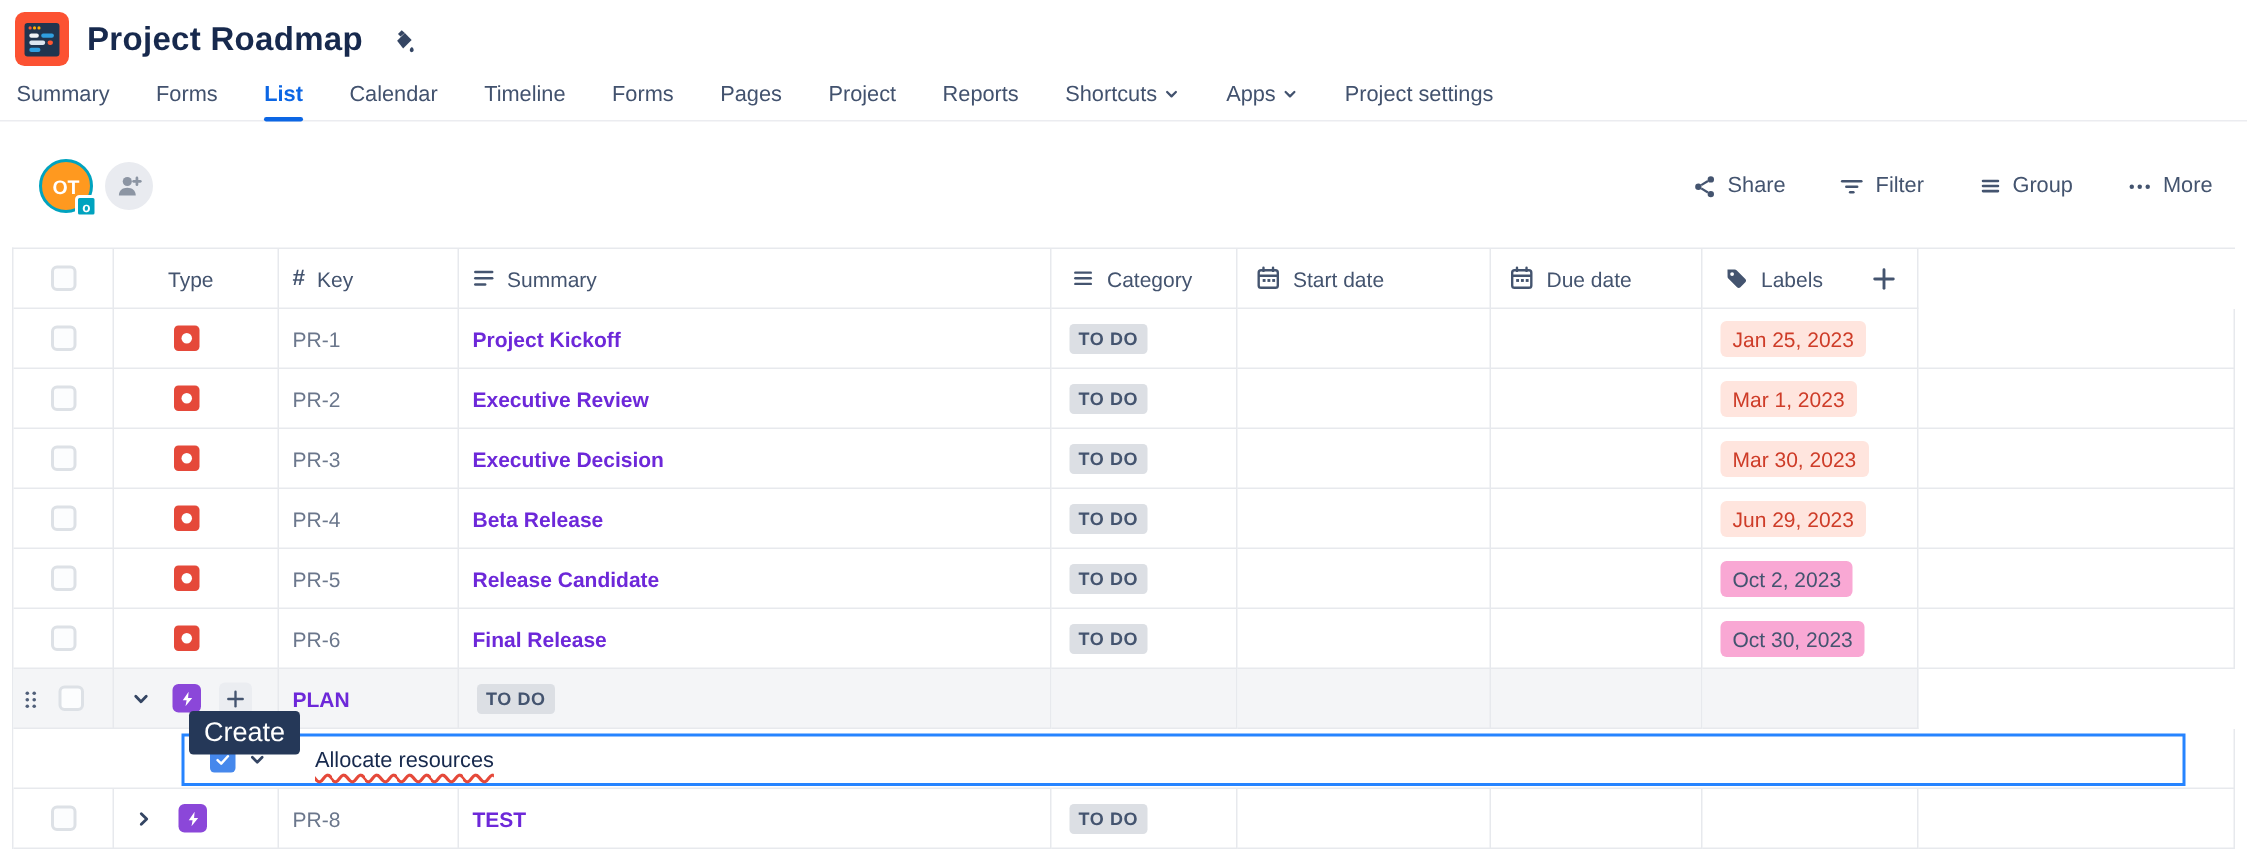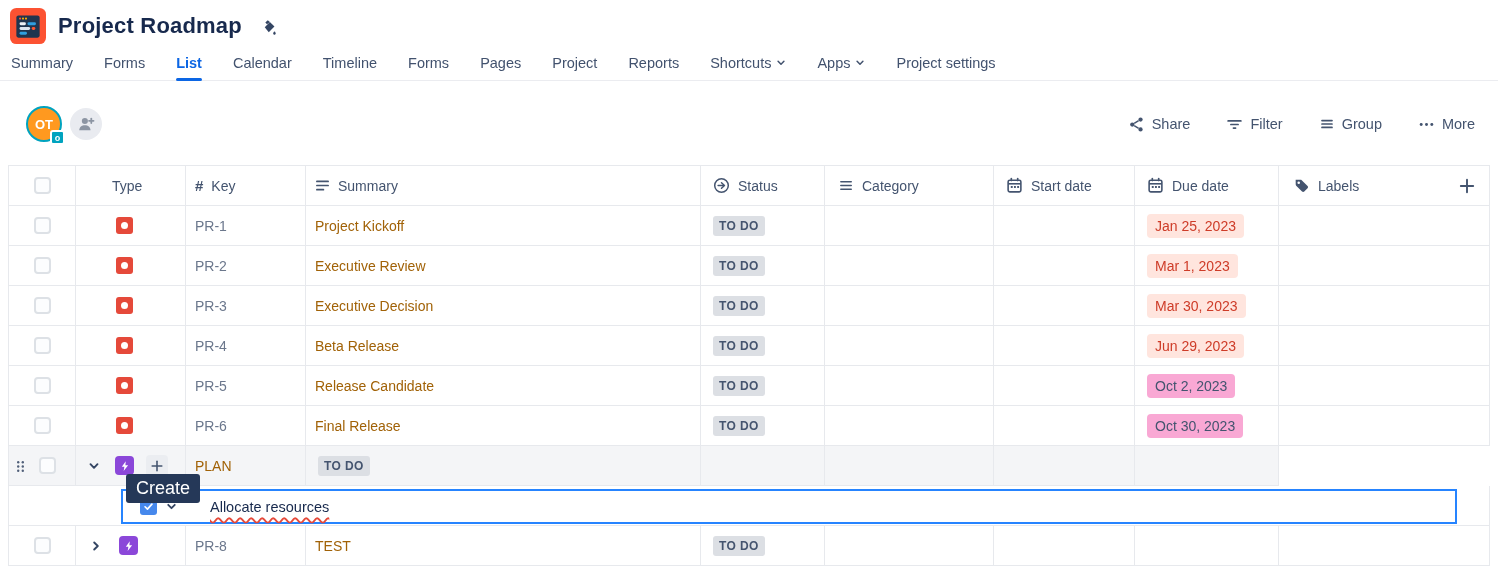--- a/index.html
+++ b/index.html
@@ -69,21 +69,21 @@
   .milestone::after { content:""; width:7px; height:7px; background:#fff; border-radius:50%; }
   .bolt { width:19px; height:19px; background:#8b47d9; border-radius:4px;
     display:flex; align-items:center; justify-content:center; flex:0 0 auto;}
   .plus-btn { width:22px; height:22px; background:#ebedf1; border-radius:4px;
     display:flex; align-items:center; justify-content:center; cursor:pointer; }
   .status-badge { background:#dcdfe4; color:#44546f; font-size:12px; font-weight:700;
     letter-spacing:.4px; padding:4px 6px; border-radius:3px; line-height:1;text-align:center; }
   .date-pill { font-size:14px; padding:4px 8px; border-radius:4px; background:#f9a8d4; color:#44546f; }
   .date-pill.overdue { background:#ffe5de; color:#ce3c28; }
   .key-text { color:#6b778c; }
-  .sum-text { color:#a16207; }
+  .sum-text { color:#6d28d9;font-weight:bold; }
   .add-col { margin-left:auto; margin-right:13px; cursor:pointer; display:flex; }
   .drag-handle { position:absolute; left:7px; top:14px; }
 
   
   .edit-row { height:40px; border-bottom:1px solid #e7e9ed; border-right:1px solid #e7e9ed;
     position:relative; background:#fff; }
   .edit-box { position:absolute; left:112px; top:3px; width:1336px; height:35px;
     border:2px solid #2684ff; background:#fff; display:flex; align-items:center;
     padding-left:17px; gap:7px; }
   .edit-tooltip { position:absolute; top:-17px; left:3px; background:#253858; color:#fff;
@@ -234,28 +234,20 @@
       <span>Key</span>
     </div>
     <div class="td c-summary">
       <svg width="15" height="15" viewBox="0 0 16 16">
         <line x1="2" y1="3.6" x2="14" y2="3.6" stroke="#44546f" stroke-width="1.8" stroke-linecap="round"></line>
         <line x1="2" y1="8" x2="14" y2="8" stroke="#44546f" stroke-width="1.8" stroke-linecap="round"></line>
         <line x1="2" y1="12.4" x2="9" y2="12.4" stroke="#44546f" stroke-width="1.8" stroke-linecap="round"></line>
       </svg>
       <span>Summary</span>
     </div>
-    <div class="td c-status">
-      <svg width="17" height="17" viewBox="0 0 16 16">
-        <circle cx="8" cy="8" r="6.4" fill="none" stroke="#44546f" stroke-width="1.4"></circle>
-        <line x1="4.8" y1="8" x2="10" y2="8" stroke="#44546f" stroke-width="1.4" stroke-linecap="round"></line>
-        <path d="M8 5.4 L10.8 8 L8 10.6" fill="none" stroke="#44546f" stroke-width="1.4" stroke-linecap="round" stroke-linejoin="round"></path>
-      </svg>
-      <span>Status</span>
-    </div>
     <div class="td c-category">
       <svg width="15" height="15" viewBox="0 0 16 16">
         <line x1="2" y1="4" x2="13" y2="4" stroke="#44546f" stroke-width="1.7" stroke-linecap="round"></line>
         <line x1="2" y1="8" x2="13" y2="8" stroke="#44546f" stroke-width="1.7" stroke-linecap="round"></line>
         <line x1="2" y1="12" x2="13" y2="12" stroke="#44546f" stroke-width="1.7" stroke-linecap="round"></line>
       </svg>
       <span>Category</span>
     </div>
     <div class="td c-date">
       <svg width="17" height="17" viewBox="0 0 16 16">

